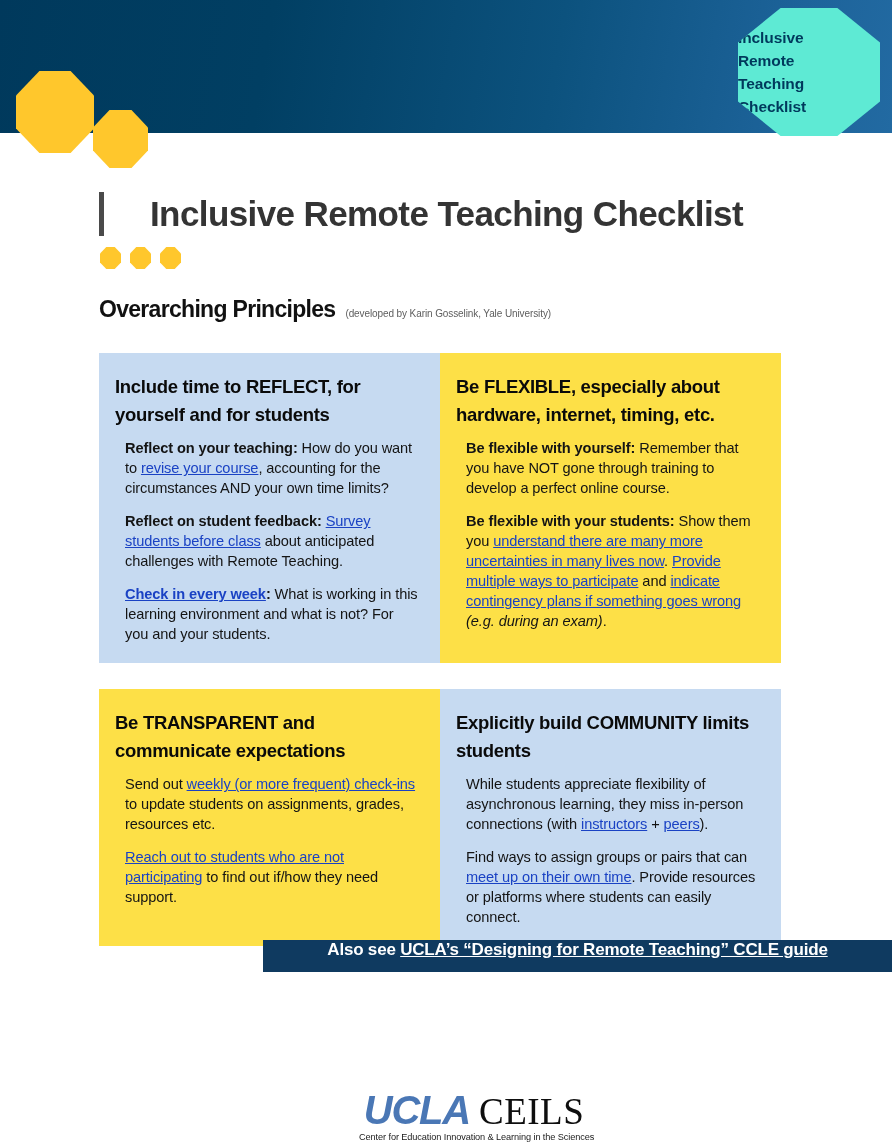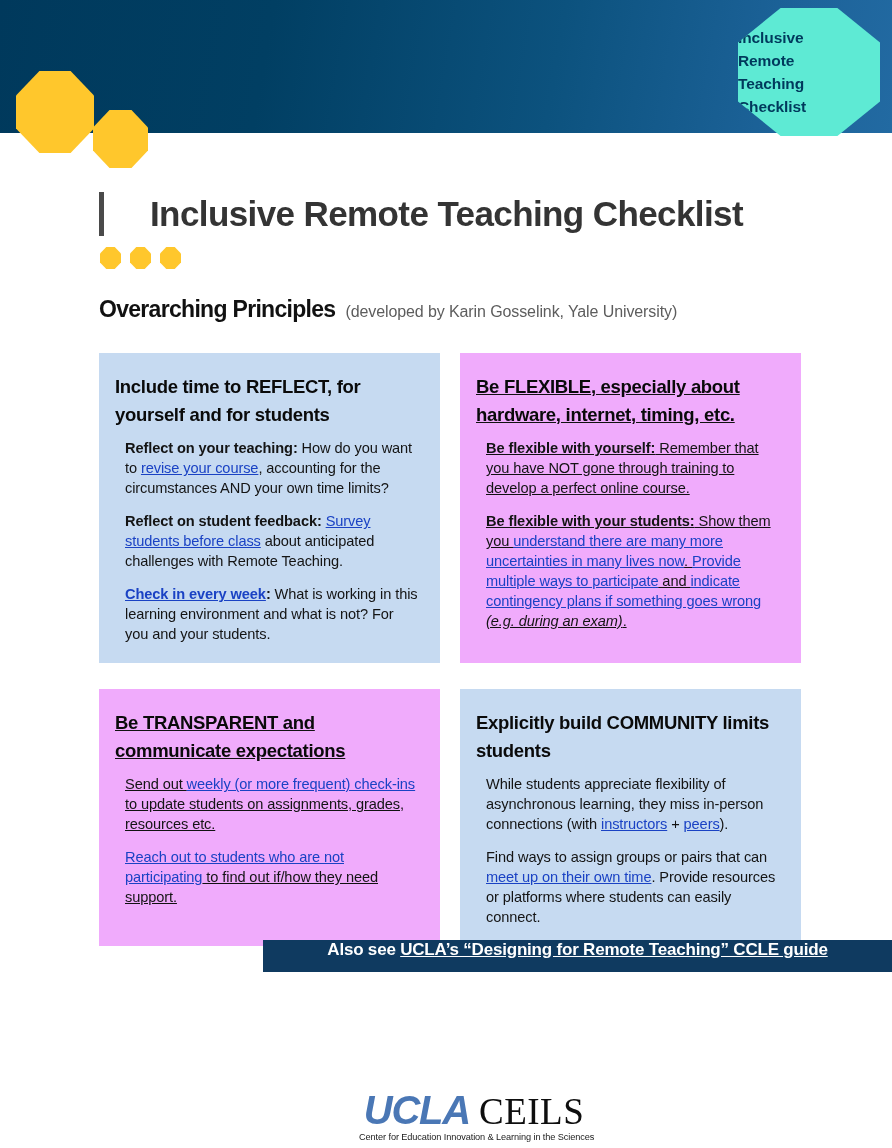--- a/index.html
+++ b/index.html
@@ -107,44 +107,43 @@
     gap: 10px;
     white-space: nowrap;
   }
   .section-title {
     font-size: 23px;
     font-weight: bold;
     color: #111111;
     letter-spacing: -0.7px;
   }
   .section-attr {
-    font-size: 16px;
+    font-size: 10px;
     color: #5d5d5d;
     letter-spacing: -0.1px;
   }
 
   
   .cards {
     position: absolute;
     left: 99px;
     top: 353px;
     width: 722px;
   }
   .card-row {
     display: flex;
-    gap: 20px;
     align-items: stretch;
   }
   .card {
     box-sizing: border-box;
     padding: 20px 22px 18px 16px;
     width: 341px;
   }
   .card.blue  { background: #c6daf1; }
-  .card.cream { background: #f0abfc; text-decoration: underline; }
+  .card.cream { background: #fde047; }
 
   .card-title {
     font-size: 18.5px;
     font-weight: bold;
     line-height: 1.52;
     color: #0a0a0a;
     letter-spacing: -0.3px;
     margin: 0 0 10px 0;
   }
   .card-body p {

